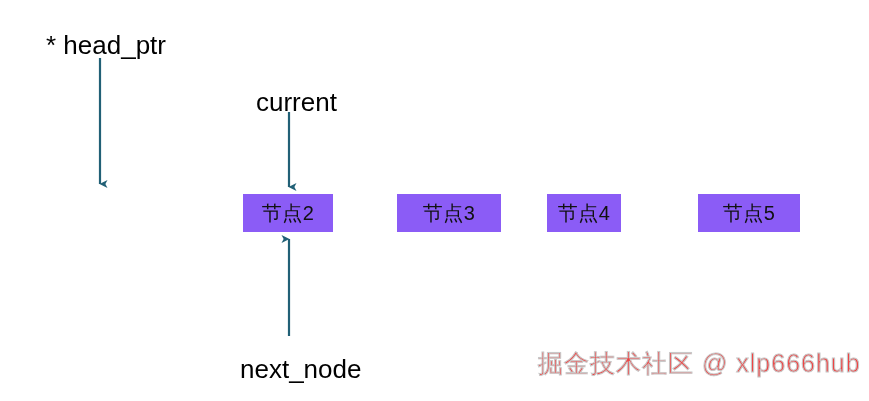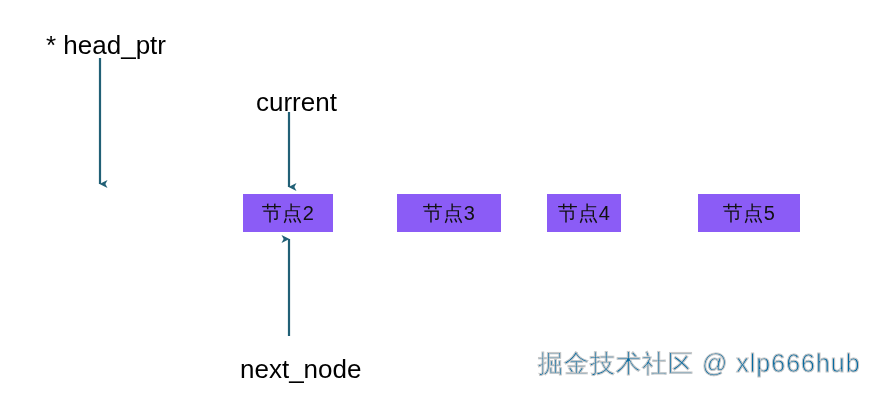--- a/index.html
+++ b/index.html
@@ -66,21 +66,21 @@
     pointer-events: none;
   }
 
   #watermark {
     position: absolute;
     left: 538px;
     top: 351px;
     font-size: 25px;
     line-height: 1;
     white-space: nowrap;
-    color: #0369a1;
+    color: #ef4444;
     -webkit-text-stroke: 1px #c9c9c9;
     text-shadow: 0 0 1px #bfbfbf;
     font-family: "Liberation Sans", "DejaVu Sans", sans-serif;
     letter-spacing: 1px;
   }
 </style>
 </head>
 <body>
 
 <div id="canvas">

